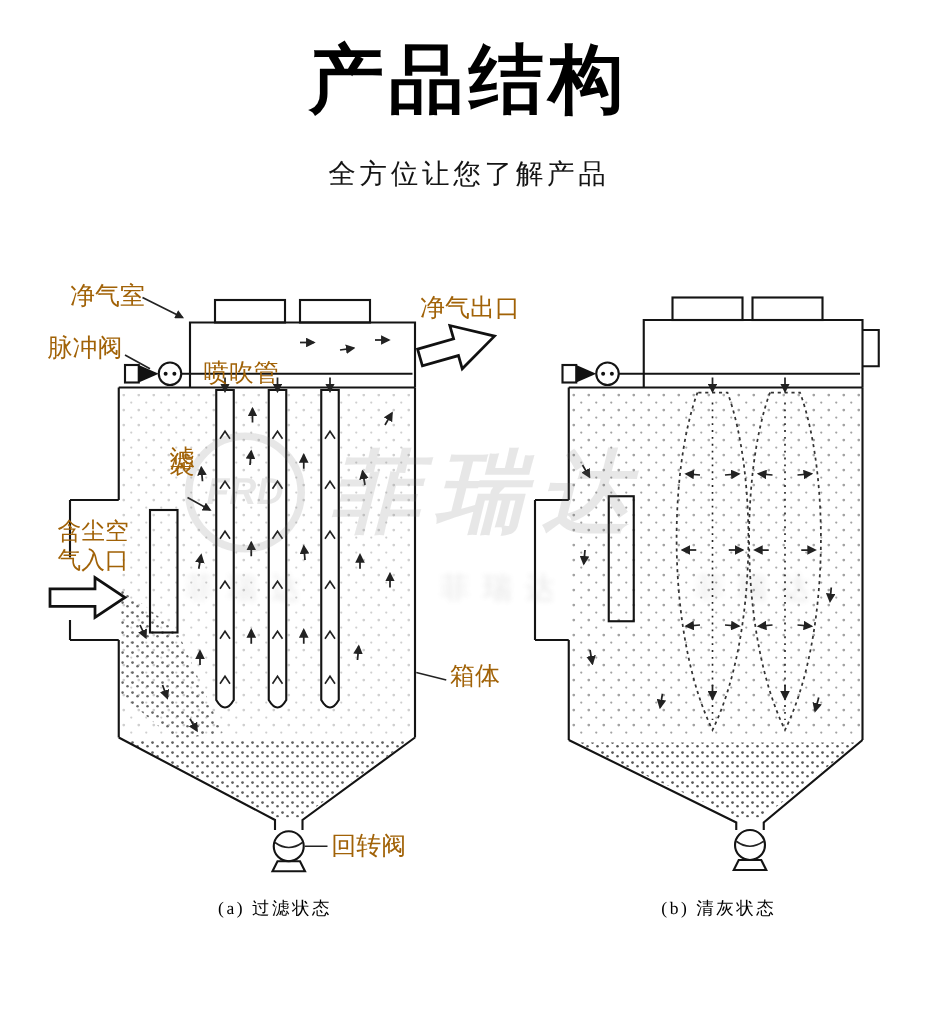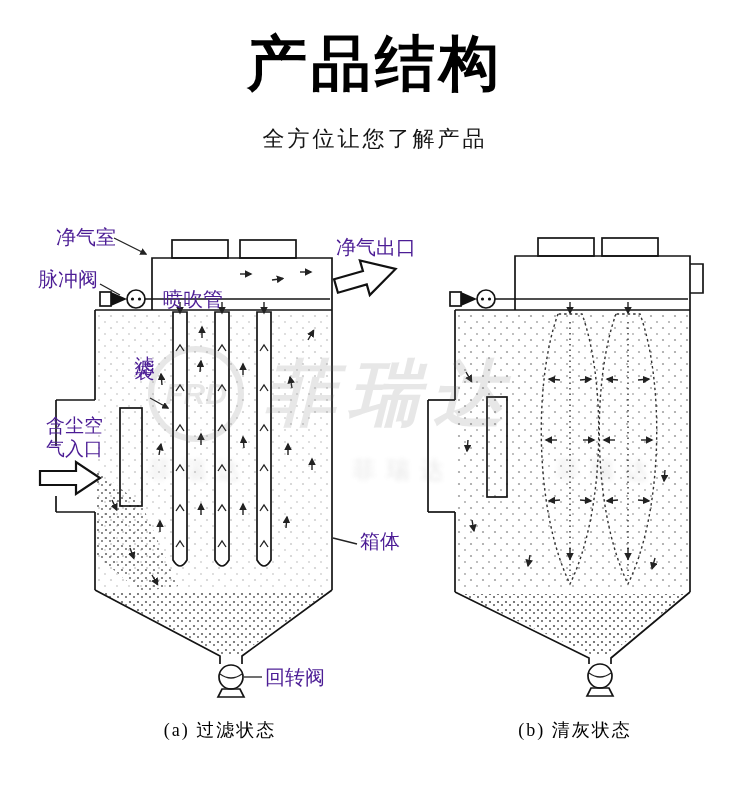--- a/index.html
+++ b/index.html
@@ -3,25 +3,25 @@
 <meta charset="utf-8">
 <style>
   html,body{margin:0;padding:0;background:#fff;}
   .page{position:relative;width:750px;height:809px;background:#fff;overflow:hidden;
         font-family:"Liberation Sans","DejaVu Sans",sans-serif;}
   .title{position:absolute;top:24px;left:0;width:100%;text-align:center;
          font-size:60px;font-weight:900;color:#000;letter-spacing:4px;z-index:3;}
   .subtitle{position:absolute;top:124px;left:0;width:100%;text-align:center;
             font-size:22px;font-weight:400;color:#151515;letter-spacing:3px;z-index:3;}
   .lbl{position:absolute;font-family:"Liberation Serif","DejaVu Serif",serif;
-       font-size:20px;color:#4c1d95;white-space:nowrap;z-index:3;line-height:1.1;}
+       font-size:20px;color:#a16207;white-space:nowrap;z-index:3;line-height:1.1;}
   .lbl-vert{writing-mode:vertical-rl;text-orientation:upright;letter-spacing:5px;}
   .lbl-inlet{font-size:19px;line-height:23px;margin-left:12px;}
   .cap{position:absolute;font-family:"Liberation Serif","DejaVu Serif",serif;
-       font-size:18px;color:#000;letter-spacing:2px;text-align:center;width:250px;z-index:3;}
+       font-size:14px;color:#000;letter-spacing:2px;text-align:center;width:250px;z-index:3;}
   .diagram-svg{position:absolute;left:0;top:0;z-index:1;}
   .ln{fill:none;stroke:#141414;stroke-width:1.7px;}
   .thin{fill:none;stroke:#222;stroke-width:1.3px;}
   .whitefill{fill:#fff;stroke:#141414;stroke-width:1.7px;}
   .bag-b{fill:#fff;stroke:#333;stroke-width:1.4px;stroke-dasharray:2.5,3;}
   .thick-arrow{fill:#fff;stroke:#111;stroke-width:2.2px;}
   .watermark{position:absolute;left:148px;top:346px;width:510px;opacity:0.16;color:#6f6f6f;z-index:2;pointer-events:none;}
   .wm-top{display:flex;align-items:flex-start;gap:20px;}
   .wm-roundel{width:84px;height:84px;border:6px solid #6f6f6f;border-radius:50%;
               display:flex;align-items:center;justify-content:center;

